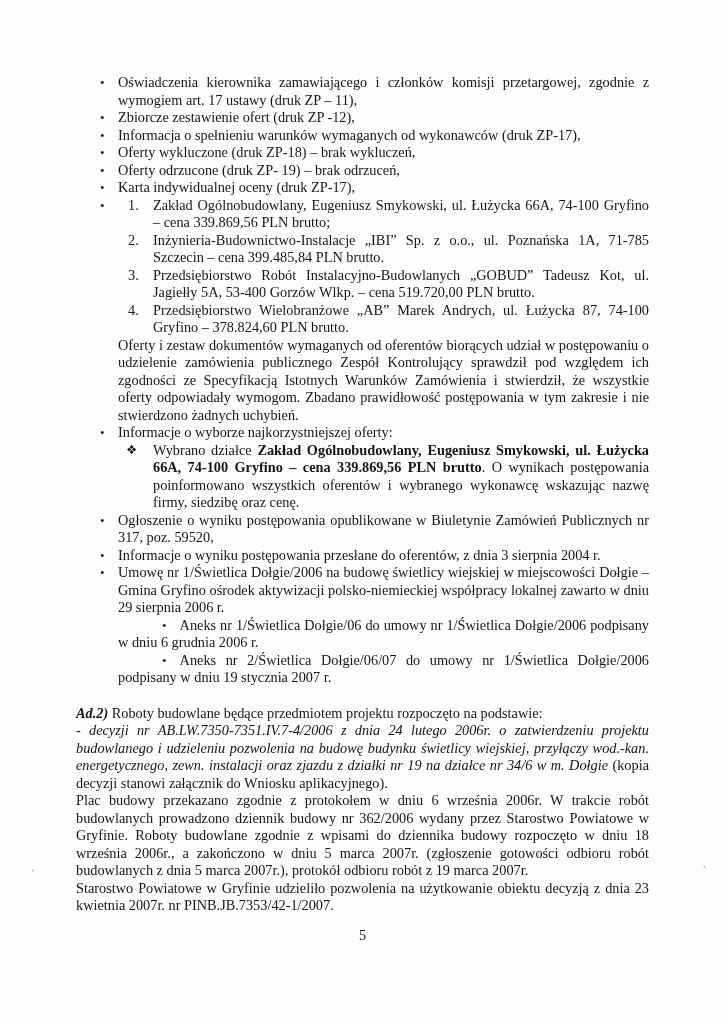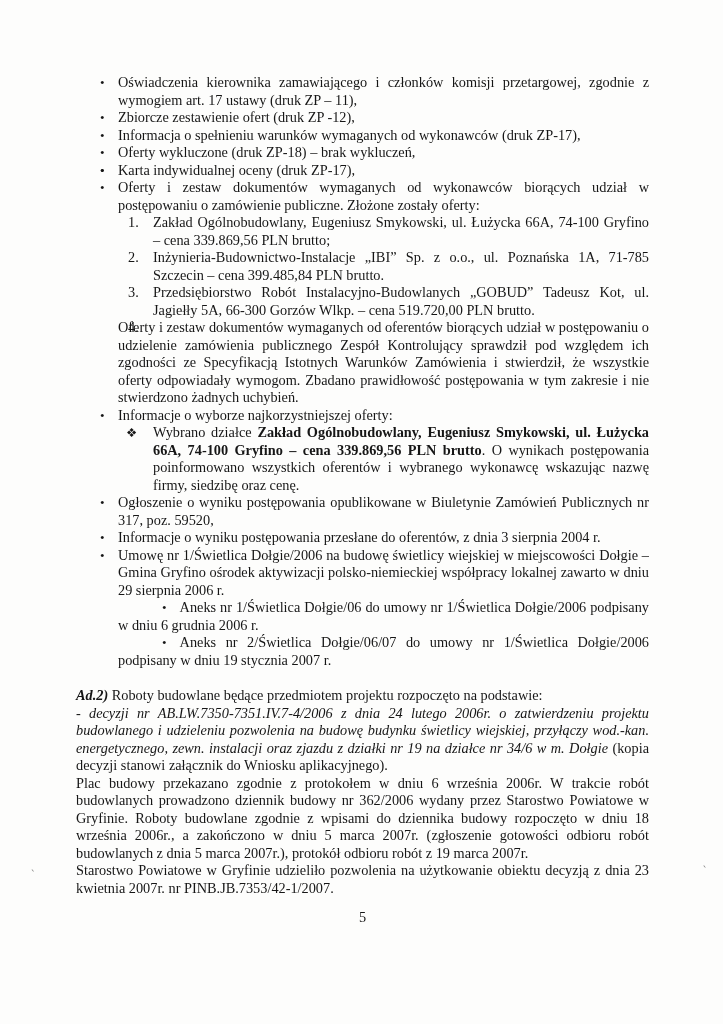--- a/index.html
+++ b/index.html
@@ -115,45 +115,46 @@
       <span>Informacja o spełnieniu warunków wymaganych od wykonawców (druk ZP-17),</span>
     </li>
 
     <li>
       <span class="b">•</span>
       <span>Oferty wykluczone (druk ZP-18) – brak wykluczeń,</span>
     </li>
 
     <li>
       <span class="b">•</span>
+      <span>Oferty odrzucone (druk ZP- 19) – brak odrzuceń,</span>
     </li>
 
     <li>
       <span class="b">•</span>
       <span>Karta indywidualnej oceny (druk ZP-17),</span>
     </li>
 
     <li>
       <span class="b">•</span>
-      <span>Oferty i zestaw dokumentów wymaganych od wykonawców biorących udział w postępowaniu o zamówienie publiczne. Złożone zostały oferty:</span>
       <div class="offers">
         <div class="offer">
           <span class="num">1.</span>
           <span>Zakład Ogólnobudowlany, Eugeniusz Smykowski, ul. Łużycka 66A, 74-100 Gryfino – cena 339.869,56 PLN brutto;</span>
         </div>
         <div class="offer">
           <span class="num">2.</span>
           <span>Inżynieria-Budownictwo-Instalacje „IBI” Sp. z o.o., ul. Poznańska 1A, 71-785 Szczecin – cena 399.485,84 PLN brutto.</span>
         </div>
         <div class="offer">
           <span class="num">3.</span>
-          <span>Przedsiębiorstwo Robót Instalacyjno-Budowlanych „GOBUD” Tadeusz Kot, ul. Jagiełły 5A, 66-300 Gorzów Wlkp. – cena 519.720,00 PLN brutto.</span>
+          <span>Przedsiębiorstwo Robót Instalacyjno-Budowlanych „GOBUD” Tadeusz Kot, ul. Jagiełły 5A, 53-400 Gorzów Wlkp. – cena 519.720,00 PLN brutto.</span>
         </div>
         <div class="offer">
           <span class="num">4.</span>
+          <span>Przedsiębiorstwo Wielobranżowe „AB” Marek Andrych, ul. Łużycka 87, 74-100 Gryfino – 378.824,60 PLN brutto.</span>
         </div>
       </div>
       <div class="after-para">Oferty i zestaw dokumentów wymaganych od oferentów biorących udział w postępowaniu o udzielenie zamówienia publicznego Zespół Kontrolujący sprawdził pod względem ich zgodności ze Specyfikacją Istotnych Warunków Zamówienia i stwierdził, że wszystkie oferty odpowiadały wymogom. Zbadano prawidłowość postępowania w tym zakresie i nie stwierdzono żadnych uchybień.</div>
     </li>
 
     <li>
       <span class="b">•</span>
       <span>Informacje o wyborze najkorzystniejszej oferty:</span>
       <div class="diamond-item">
         <span class="sym">❖</span><span>Wybrano działce </span><span class="bold">Zakład Ogólnobudowlany, Eugeniusz Smykowski, ul. Łużycka 66A, 74-100 Gryfino – cena 339.869,56 PLN brutto</span><span>. O wynikach postępowania poinformowano wszystkich oferentów i wybranego wykonawcę wskazując nazwę firmy, siedzibę oraz cenę.</span>

